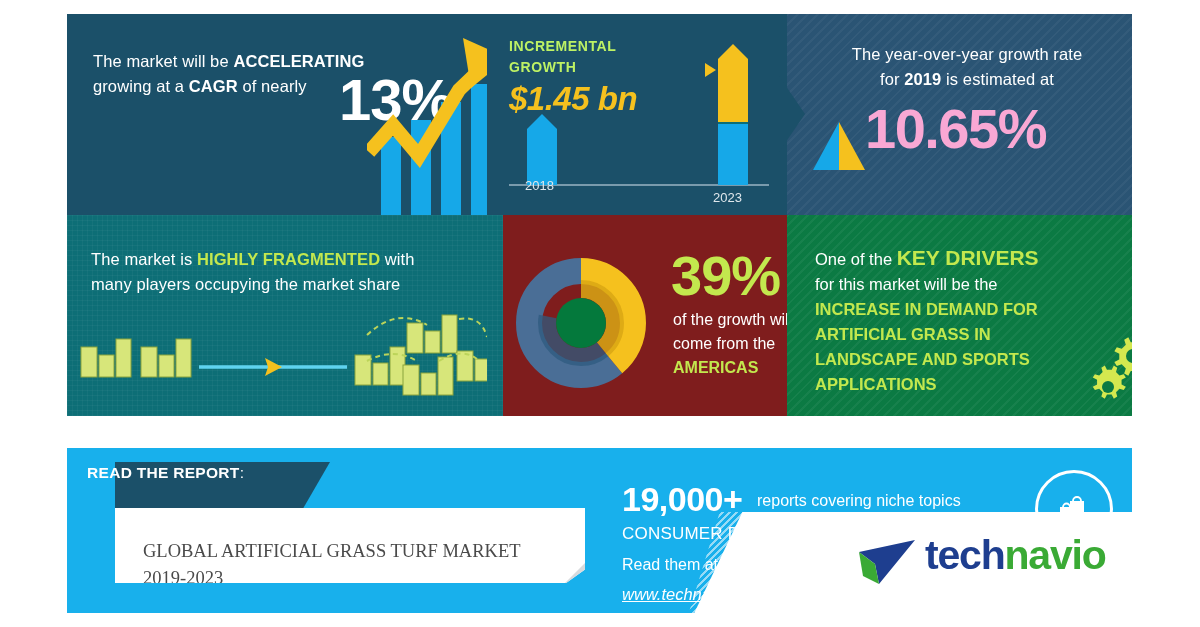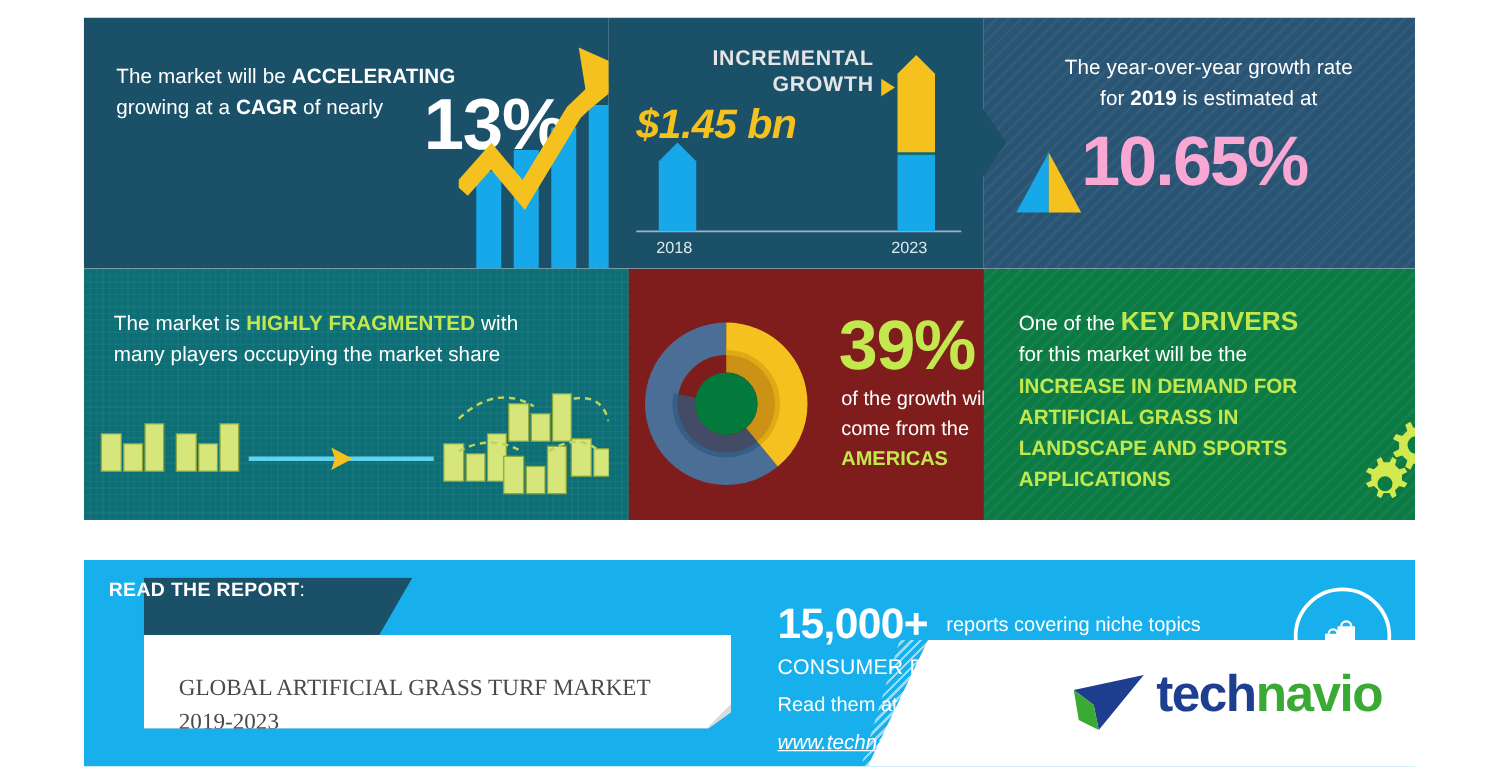--- a/index.html
+++ b/index.html
@@ -44,22 +44,22 @@
 
   
   .txt{position:absolute;color:#ffffff;}
   .lead{font-size:16.5px;line-height:25px;letter-spacing:.1px;}
   .b{font-weight:bold;}
   .limebold{color:#c3e84e;font-weight:bold;}
 
   #cagr-text{left:26px;top:35px;width:340px;}
   #cagr-num{left:272px;top:52px;font-size:58px;font-weight:bold;color:#fff;letter-spacing:-1px;}
 
-  #incr-label{left:22px;top:22px;width:190px;text-align:right;font-size:17px;font-weight:bold;
-    line-height:21px;letter-spacing:.6px;color:#e5e5e5;}
+  #incr-label{left:22px;top:22px;width:190px;font-size:14px;font-weight:bold;
+    line-height:21px;letter-spacing:.6px;color:#bef264;}
   #incr-tri{position:absolute;left:218px;top:49px;width:0;height:0;
     border-top:7px solid transparent;border-bottom:7px solid transparent;border-left:11px solid #f5c11e;}
   #incr-val{left:22px;top:66px;font-size:33px;font-weight:bold;color:#f5c11e;letter-spacing:-.5px;font-style:italic;}
 
   #yoy-text{left:30px;top:28px;width:300px;}
   #yoy-num{left:78px;top:82px;font-size:56px;font-weight:bold;color:#f9a8d4;letter-spacing:-1.5px;}
 
   #frag-text{left:24px;top:32px;width:400px;}
   #donut-num{left:168px;top:28px;font-size:56px;font-weight:bold;color:#c3e84e;letter-spacing:-1px;}
   #donut-sub{left:170px;top:93px;width:135px;font-size:16px;line-height:24px;color:#fff;}
@@ -148,21 +148,21 @@
         <path d="M231,171 L231,110 L261,110 L261,171 Z" fill="#16a8e8"></path>
         <path d="M231,108 L231,45 L246,30 L261,45 L261,108 Z" fill="#f5c11e"></path>
         <line x1="231" y1="109" x2="261" y2="109" stroke="#0d6e76" stroke-width="2"></line>
       </svg>
       <div class="txt" id="incr-label">
         <span>INCREMENTAL</span><br>
         <span>GROWTH</span>
       </div>
       <div id="incr-tri"></div>
       <div class="txt" id="incr-val">$1.45 bn</div>
-      <div class="txt" style="left:38px;top:176px;font-size:13px;color:#dfe7ec;">2018</div>
+      <div class="txt" style="left:38px;top:164px;font-size:13px;color:#dfe7ec;">2018</div>
       <div class="txt" style="left:226px;top:176px;font-size:13px;color:#dfe7ec;">2023</div>
     </div>
     <div id="notch"></div>
 
     <div class="panel" id="p-yoy">
       <div class="stripes"></div>
       <div class="txt lead" id="yoy-text">
         <span>The year-over-year growth rate</span><br>
         <span>for </span><span class="b">2019</span><span> is estimated at</span>
       </div>
@@ -263,21 +263,21 @@
       <div id="report-title">
         <span>GLOBAL ARTIFICIAL GRASS TURF MARKET</span><br>
         <span>2019-2023</span>
       </div>
       <div id="read-card-fold"></div>
     </div>
 
     <div id="whitewedge"></div>
     <div id="wedgehatch"></div>
 
-    <div id="count-num">15,000+</div>
+    <div id="count-num">19,000+</div>
     <div id="count-sub">reports covering niche topics</div>
     <div id="segment">CONSUMER DISCRETIONARY</div>
     <div id="readthem">Read them at:</div>
     <div id="weburl">www.technavio.com</div>
 
     <div id="bagcircle">
       <svg width="44" height="44" viewBox="0 0 44 44" style="position:absolute;left:14px;top:14px;">
         <path d="M18,14 h14 v20 h-14 Z" fill="#ffffff"></path>
         <path d="M21,14 a4,4 0 0 1 8,0" fill="none" stroke="#ffffff" stroke-width="1.8"></path>
         <path d="M8,20 h13 v18 h-13 Z" fill="#ffffff"></path>

